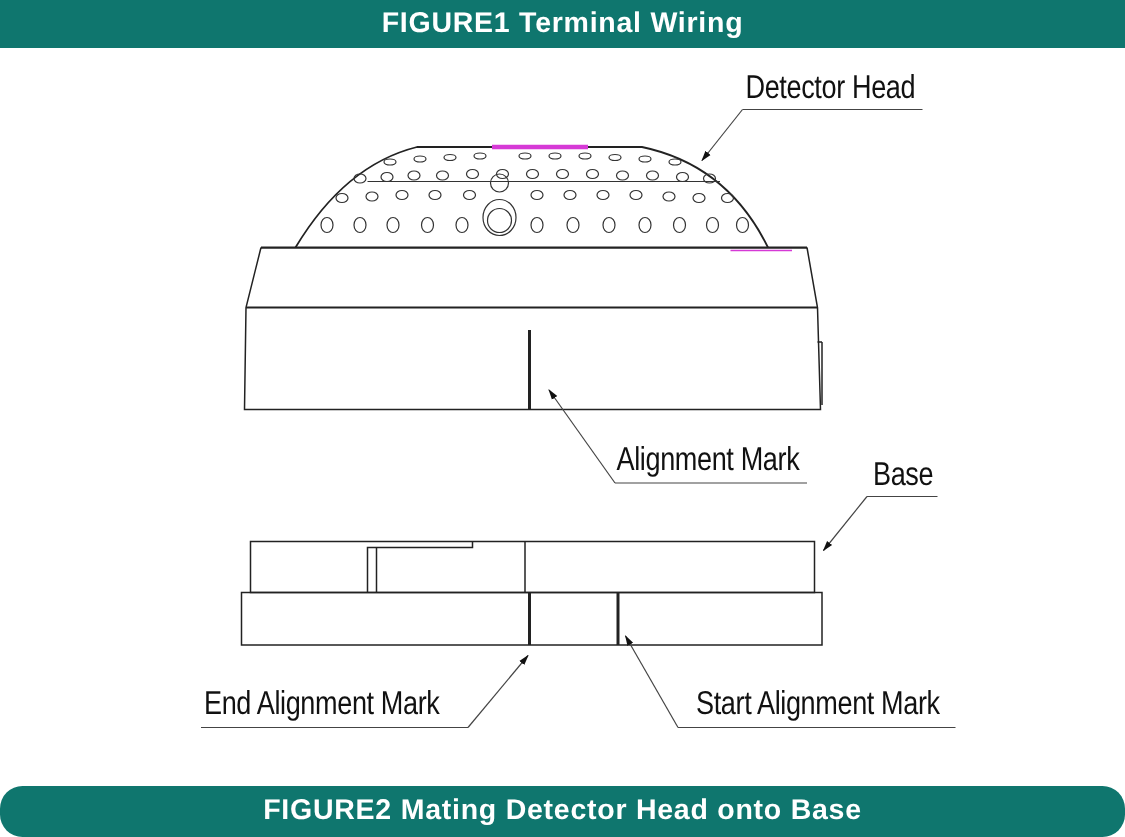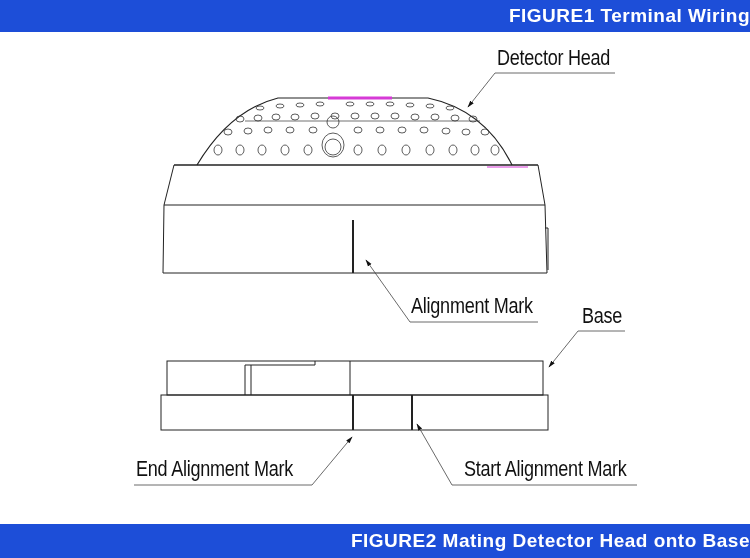--- a/index.html
+++ b/index.html
@@ -1,19 +1,19 @@
 <!DOCTYPE html>
 <html><head>
 <meta charset="utf-8">
 <style>
   html, body { margin:0; padding:0; background:#ffffff; }
   body { width:750px; height:558px; position:relative; overflow:hidden; font-family:"Liberation Sans", sans-serif; }
-  .banner { position:absolute; left:0; width:750px; background:#1d4ed8; color:#ffffff; font-weight:bold; text-align:right; font-family:"Liberation Sans", sans-serif; letter-spacing:0.5px; }
+  .banner { position:absolute; left:0; width:750px; background:#0f766e; color:#ffffff; font-weight:bold; text-align:center; font-family:"Liberation Sans", sans-serif; letter-spacing:0.5px; }
   .banner-top { top:0; height:32px; line-height:32px; font-size:19px; }
-  .banner-bottom { top:524px; height:34px; line-height:34px; font-size:19px; }
+  .banner-bottom { top:524px; height:34px; line-height:34px; font-size:19px;border-radius:15px; }
   svg.drawing { position:absolute; left:0; top:0; }
   .label { position:absolute; font-family:"Liberation Sans", sans-serif; font-size:22px; color:#111; transform:scaleX(0.82); transform-origin:left top; white-space:nowrap; letter-spacing:-0.3px; }
 </style>
 </head>
 <body>
 
 <div class="banner banner-top">
   <span>FIGURE1  Terminal Wiring</span>
 </div>
 

